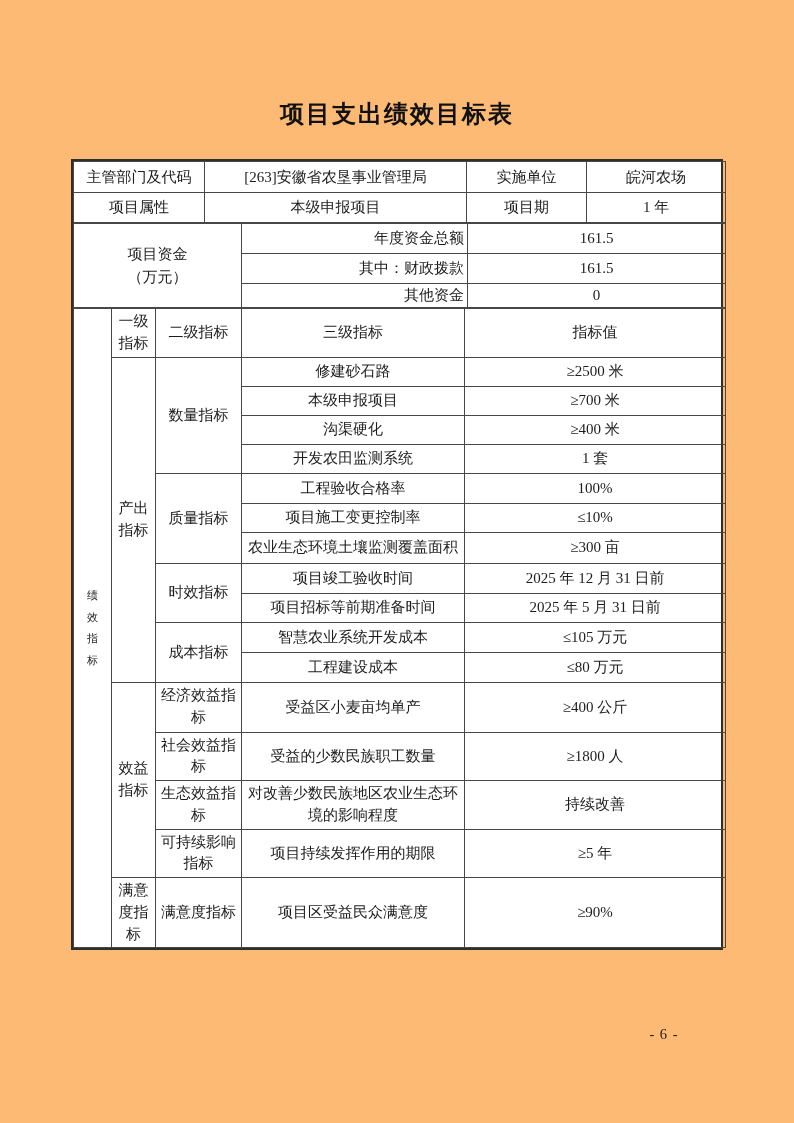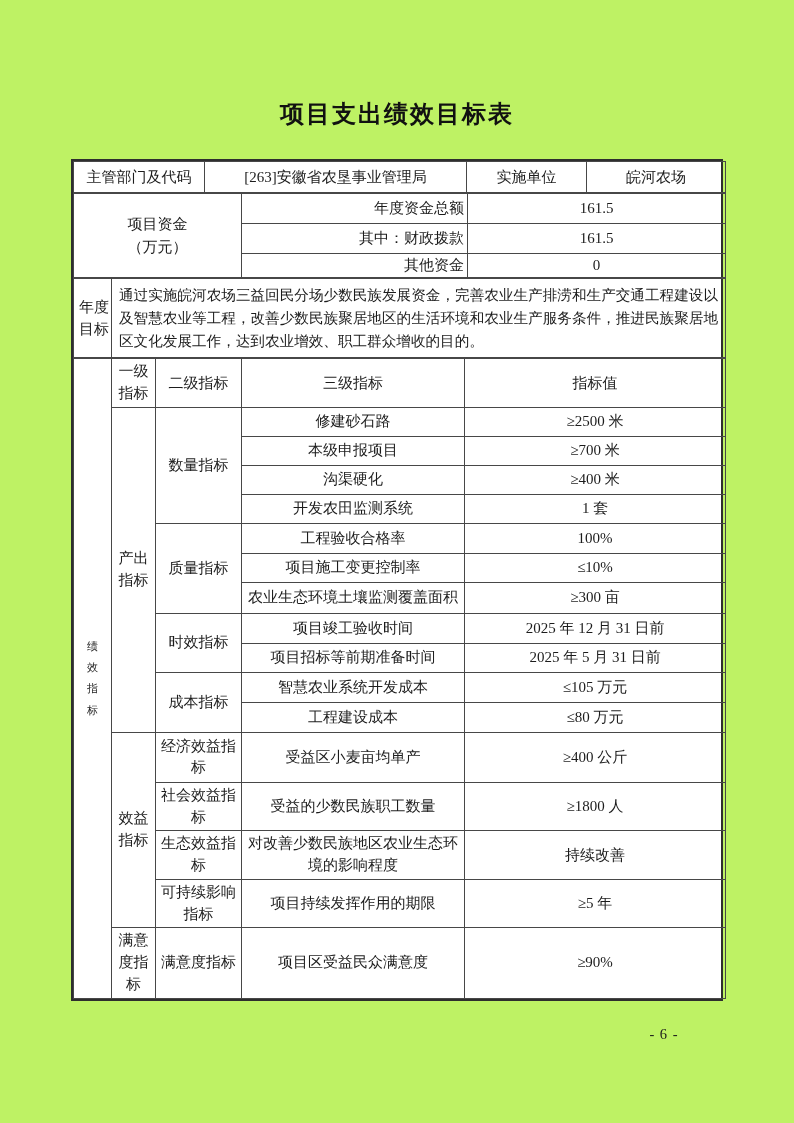--- a/index.html
+++ b/index.html
@@ -5,21 +5,21 @@
   * { box-sizing: border-box; }
   html, body { margin: 0; padding: 0; }
   body {
     width: 794px; height: 1123px;
     background: #e8e8e8;
     font-family: "Liberation Serif", "DejaVu Serif", serif;
   }
   .page {
     position: relative;
     width: 794px; height: 1123px;
-    background: #bef264;
+    background: #fdba74;
     overflow: hidden;
     color: #1c1c1c;
   }
   .doc-title {
     position: absolute;
     top: 98px; left: 0; width: 794px;
     text-align: center;
     font-family: "Liberation Sans", "DejaVu Sans", sans-serif;
     font-weight: bold;
     font-size: 24px;
@@ -100,20 +100,26 @@
           <col style="width:120px">
           <col style="width:139px">
         </colgroup>
       <tbody>
       <tr style="height:31px">
         <td>主管部门及代码</td>
         <td>[263]安徽省农垦事业管理局</td>
         <td>实施单位</td>
         <td>皖河农场</td>
       </tr>
+      <tr style="height:30px">
+        <td>项目属性</td>
+        <td>本级申报项目</td>
+        <td>项目期</td>
+        <td>1 年</td>
+      </tr>
     </tbody>
       </table>
 
     <table>
       <colgroup>
           <col style="width:168px">
           <col style="width:226px">
           <col style="width:258px">
         </colgroup>
       <tbody>
@@ -128,34 +134,20 @@
         <td class="left ind-b">其中：财政拨款</td>
         <td>161.5</td>
       </tr>
       <tr style="height:22px">
         <td class="left ind-c">其他资金</td>
         <td>0</td>
       </tr>
     </tbody>
       </table>
 
-    <table>
-      <colgroup>
-          <col style="width:38px">
-          <col style="width:614px">
-        </colgroup>
-      <tbody>
-          <tr style="height:75px">
-        <td>
-          <span class="twocol">年度目标</span>
-        </td>
-        <td class="goal-text">通过实施皖河农场三益回民分场少数民族发展资金，完善农业生产排涝和生产交通工程建设以及智慧农业等工程，改善少数民族聚居地区的生活环境和农业生产服务条件，推进民族聚居地区文化发展工作，达到农业增效、职工群众增收的目的。</td>
-      </tr>
-    </tbody>
-      </table>
 
     <table>
       <colgroup>
           <col style="width:38px">
           <col style="width:44px">
           <col style="width:86px">
           <col style="width:223px">
           <col style="width:261px">
         </colgroup>
       <tbody>

